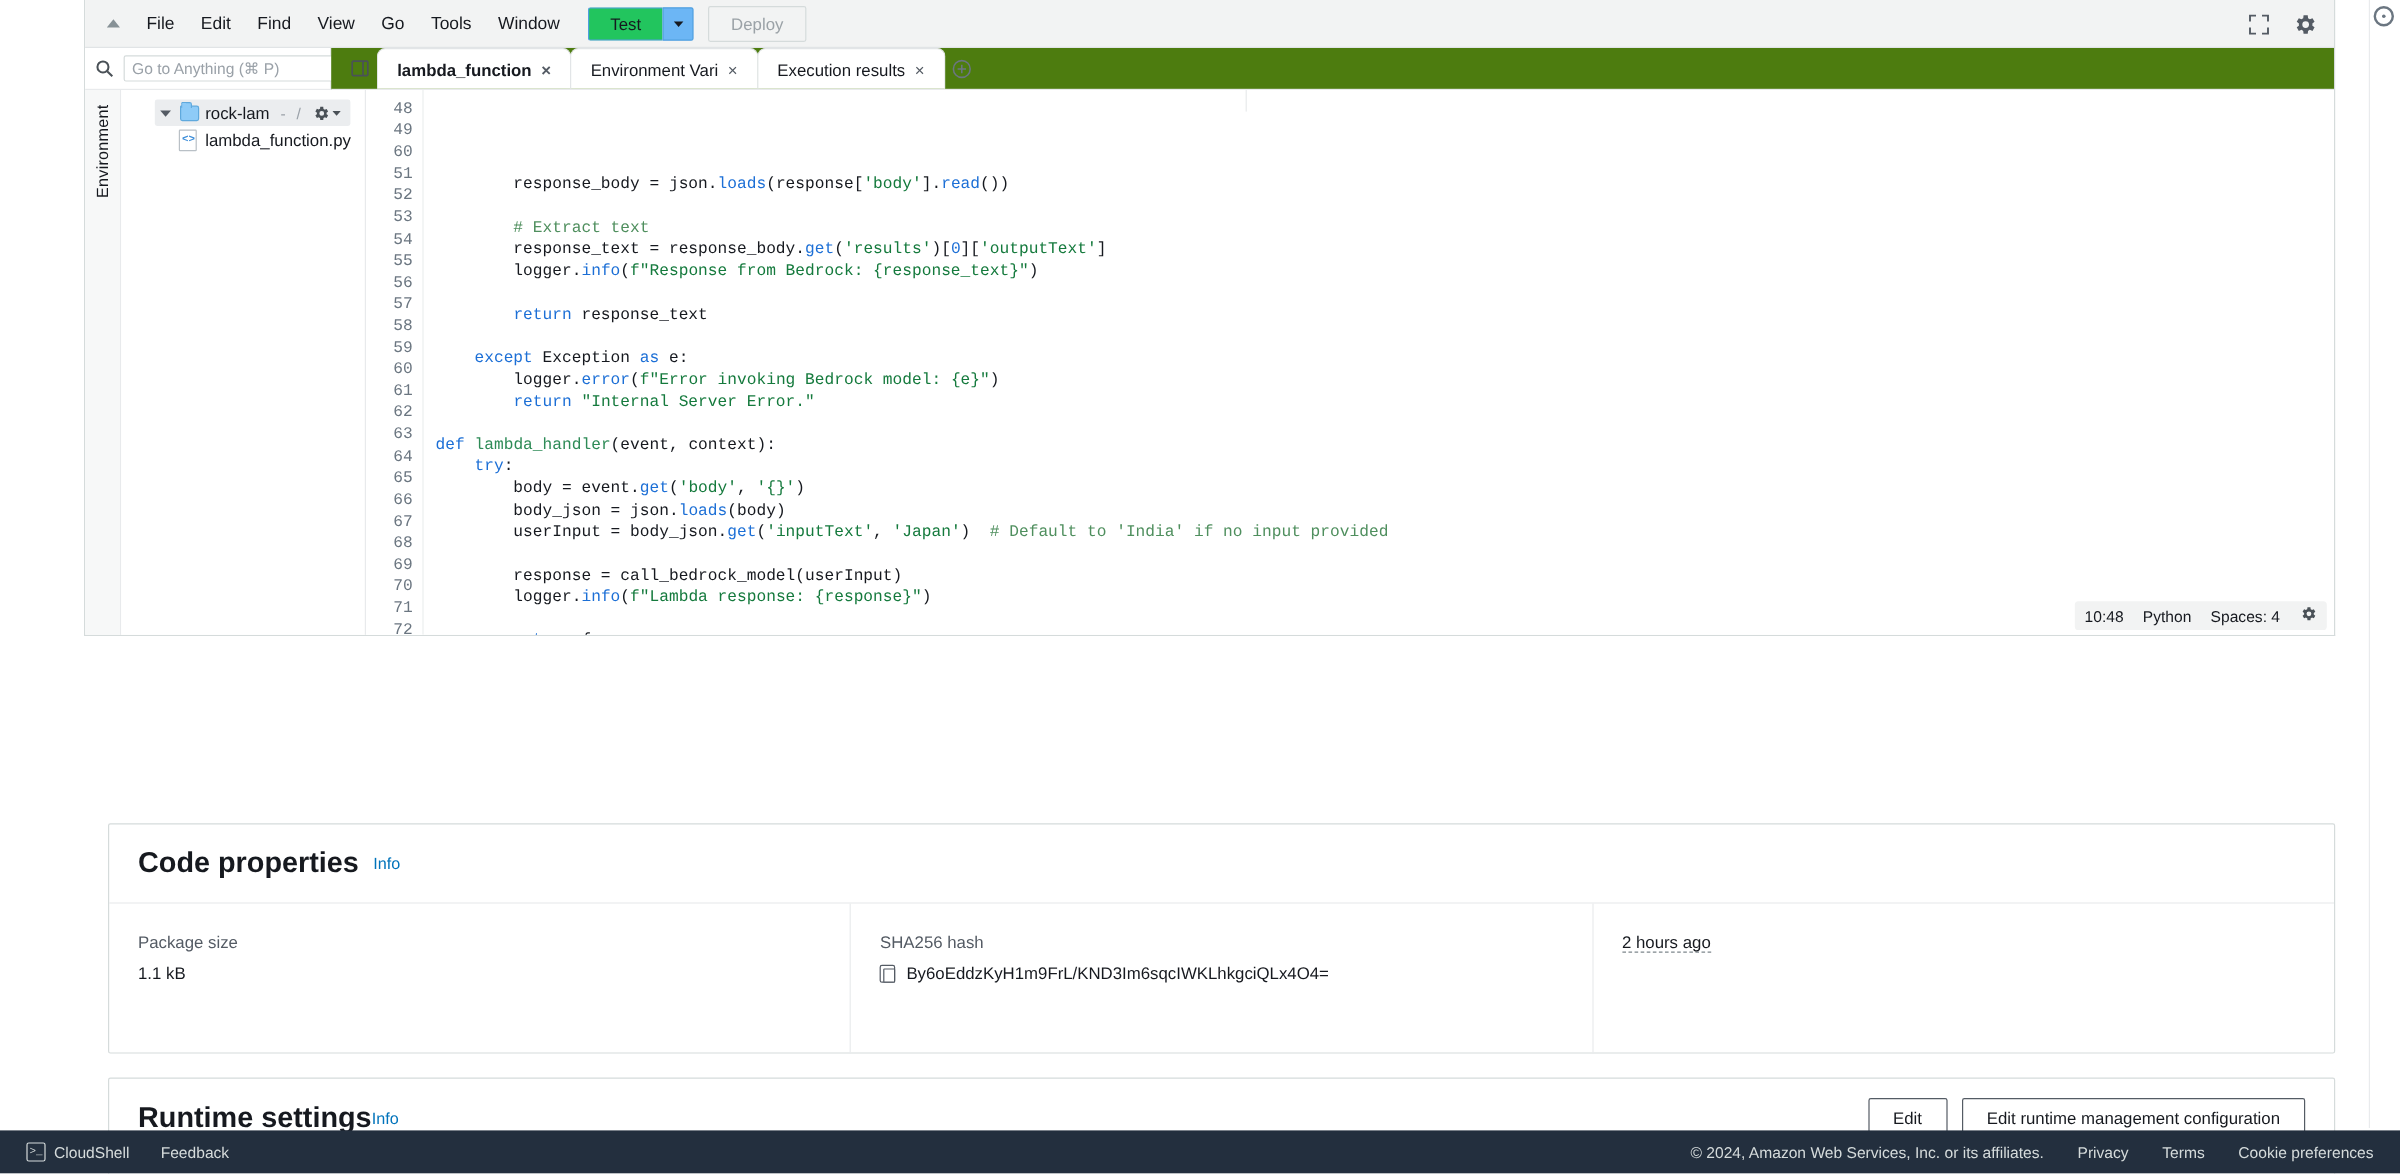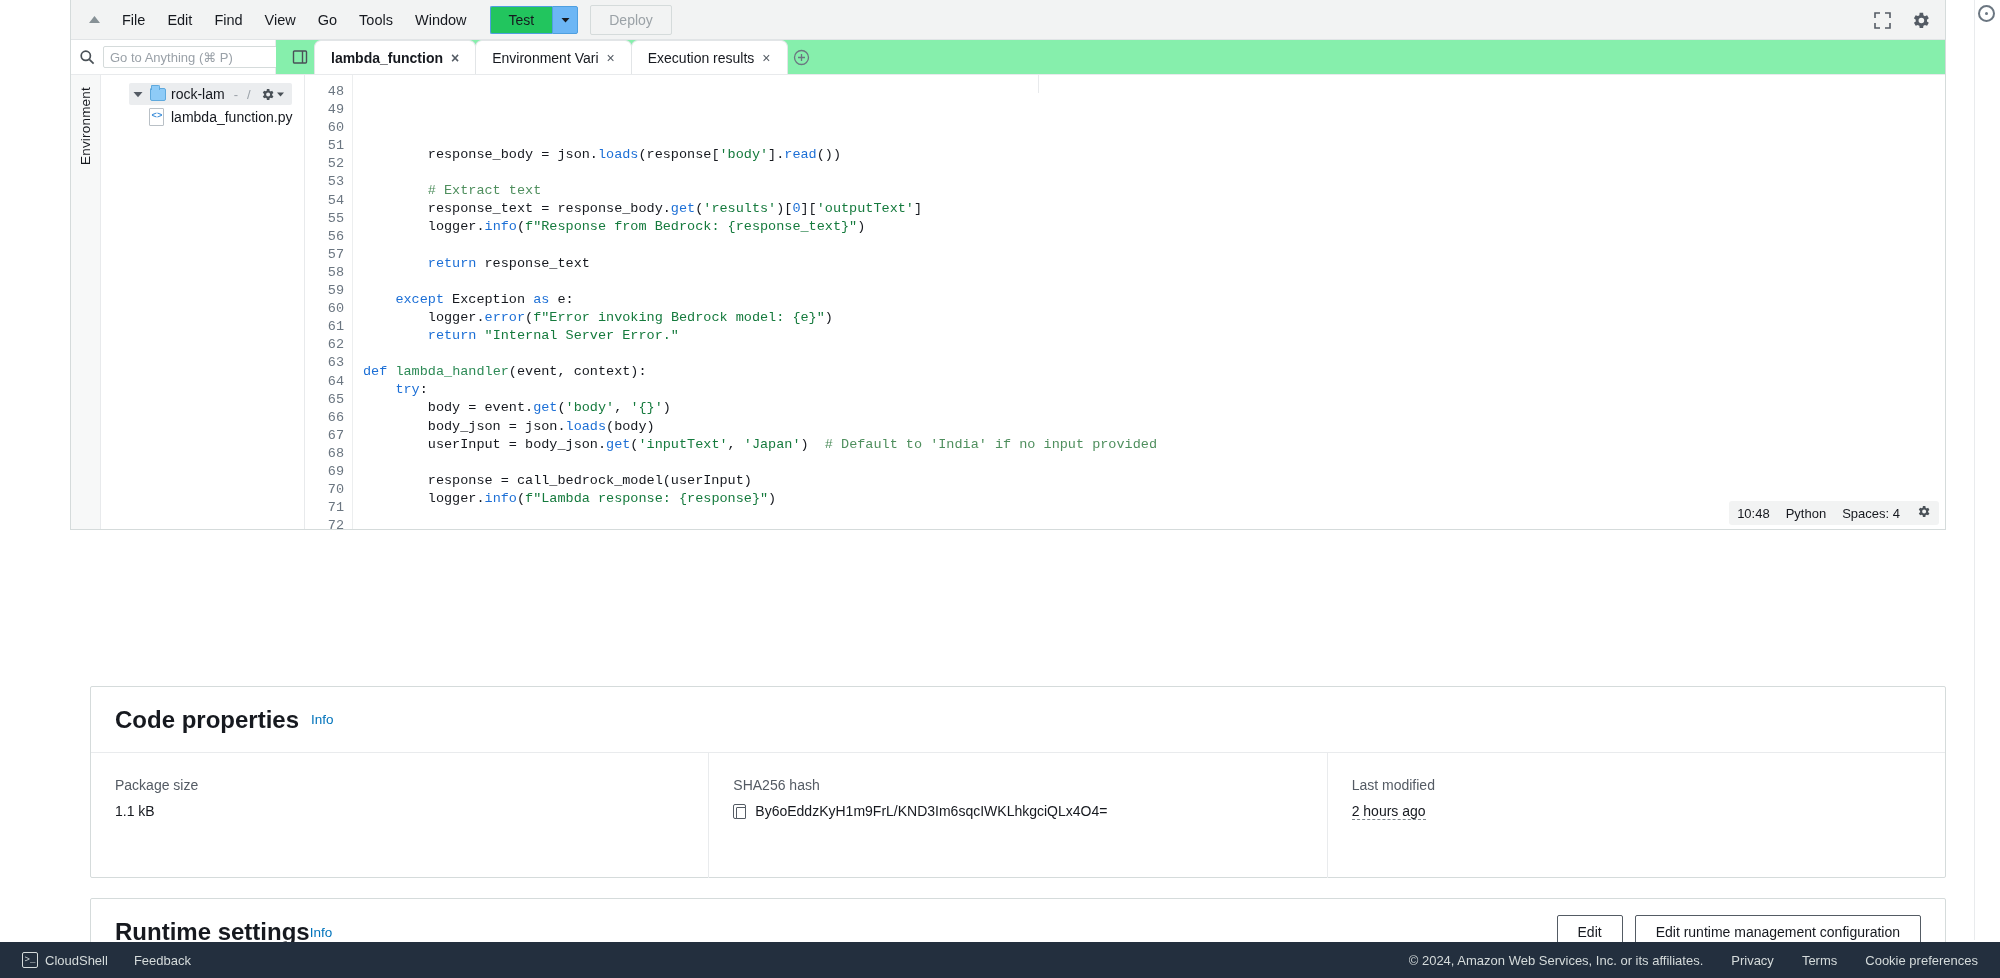--- a/index.html
+++ b/index.html
@@ -87,21 +87,21 @@
   .search-glass { margin-right: 8px; display: flex; }
   .search-input {
     flex: 1; height: 22px; border: 1px solid #d5dbdb; border-radius: 2px;
     font-size: 13px; color: #545b64; padding: 0 6px; outline: none;
     font-family: "Liberation Sans", sans-serif; background: #fff;
   }
   .search-input::placeholder { color: #9aa1a8; }
 
   .tabs-zone {
     flex: 1; display: flex; align-items: flex-start;
-    background: #86efac; border-bottom: 1px solid #e8eaec;
+    background: #4d7c0f; border-bottom: 1px solid #e8eaec;
     padding-left: 10px;
   }
   .tab-list-icon {
     width: 28px; height: 34px; display: flex;
     align-items: center; justify-content: center; cursor: pointer;
   }
   .tab {
     display: flex; align-items: center; gap: 8px;
     height: 34px; padding: 0 16px; font-size: 14px; color: #16191f;
     background: #fff; border: 1px solid #e2e5e7; border-bottom: none;
@@ -435,21 +435,20 @@
       <div class="prop-value">1.1 kB</div>
     </div>
     <div class="prop-col">
       <div class="prop-label">SHA256 hash</div>
       <div class="prop-value">
         <span class="copy-ico"></span>
         <span>By6oEddzKyH1m9FrL/KND3Im6sqcIWKLhkgciQLx4O4=</span>
       </div>
     </div>
     <div class="prop-col">
-      <div class="prop-label">Last modified</div>
       <div class="prop-value">
         <span class="dotted">2 hours ago</span>
       </div>
     </div>
   </div>
 </div>
 
 <div class="card" id="runtime-card">
   <div class="runtime-head">
     <span class="card-title">Runtime settings</span>

